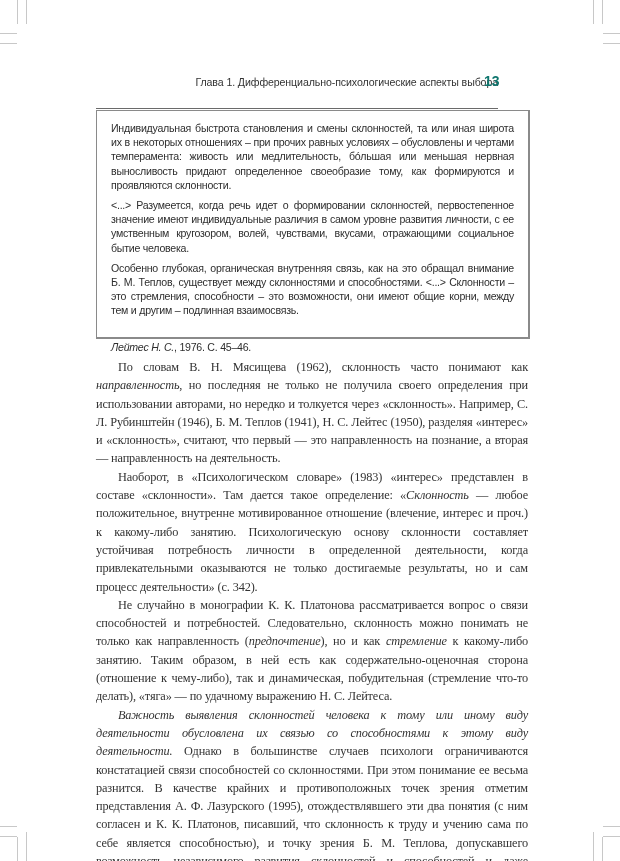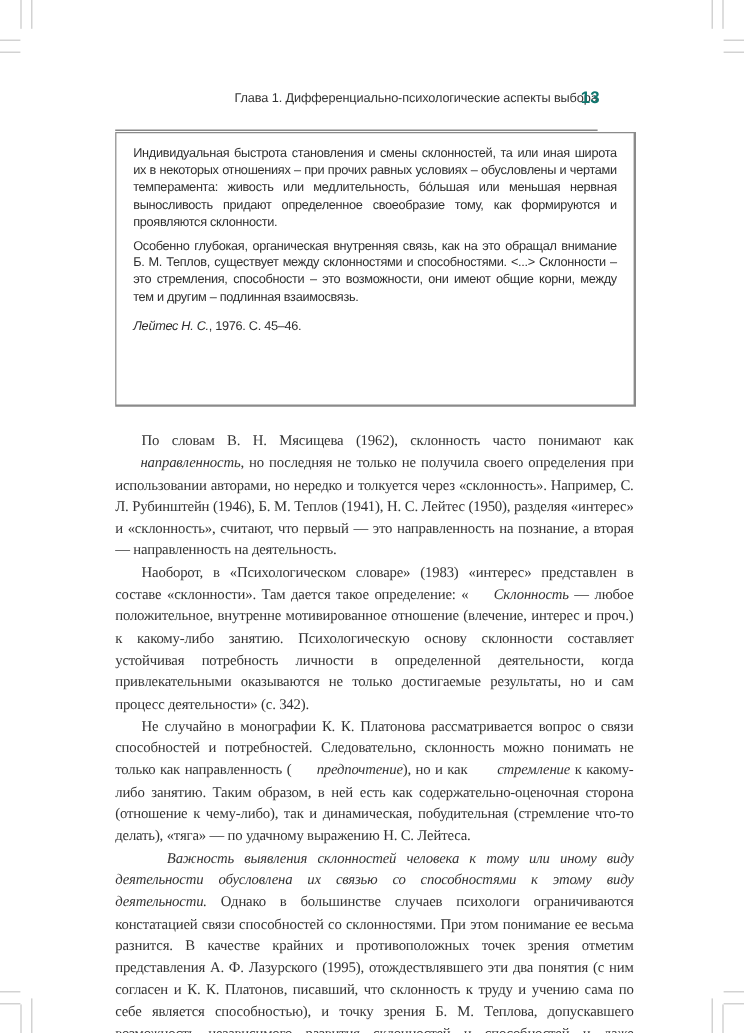--- a/index.html
+++ b/index.html
@@ -16,29 +16,29 @@
     font-family: "Liberation Sans", sans-serif; font-weight: bold; font-size: 14px; color: #0f766e;
   }
   .quote-box {
     position: absolute; left: 96px; top: 110px; width: 403px; height: 208px;
     border: 1px solid #8a8a8a; border-right-width: 2px; border-bottom-width: 2px;
     padding: 10px 14px 8px 14px;
     font-family: "Liberation Sans", sans-serif; font-size: 10.6px; line-height: 14.2px; color: #2e2e2e;
     letter-spacing: -0.25px;
   }
   .quote-box p { margin: 0 0 6px 0; text-align: justify; }
-  .quote-box .src { margin-top: 10px; }
+  .quote-box .src { margin-top: 22px; }
   .quote-box .src i { font-style: italic; }
   .body {
     position: absolute; left: 96px; top: 358px; width: 432px;
     font-family: "Liberation Serif", serif; font-size: 12.3px; line-height: 18.3px; color: #333;
     letter-spacing: -0.15px;
   }
   .body p { margin: 0; text-indent: 22px; text-align: justify; }
-  .body i { font-style: italic; margin-left: 21px; }
+  .body i { font-style: italic; }
 </style>
 </head>
 <body>
 
 <div class="crop" style="left:0;top:33px;width:17px;height:1px;"></div>
 <div class="crop" style="left:17px;top:0;width:1px;height:24px;"></div>
 <div class="crop" style="left:26px;top:0;width:1px;height:24px;"></div>
 <div class="crop" style="left:0;top:43px;width:17px;height:1px;"></div>
 <div class="crop" style="right:0;top:33px;width:17px;height:1px;"></div>
 <div class="crop" style="right:17px;top:0;width:1px;height:24px;"></div>
@@ -53,20 +53,21 @@
 <div class="crop" style="right:17px;top:837px;width:1px;height:24px;"></div>
 <div class="crop" style="right:26px;top:832px;width:1px;height:29px;"></div>
 
 <div class="header">
   <span>Глава 1. Дифференциально-психологические аспекты выбора</span>
 </div>
 <div class="page-num">13</div>
 
 <div class="quote-box">
   <p>Индивидуальная быстрота становления и смены склонностей, та или иная широта их в некоторых отношениях – при прочих равных условиях – обусловлены и чертами темперамента: живость или медлительность, бóльшая или меньшая нервная выносливость придают определенное своеобразие тому, как формируются и проявляются склонности.</p>
+  <p>&lt;...&gt; Разумеется, когда речь идет о формировании склонностей, первостепенное значение имеют индивидуальные различия в самом уровне развития личности, с ее умственным кругозором, волей, чувствами, вкусами, отражающими социальное бытие человека.</p>
   <p>Особенно глубокая, органическая внутренняя связь, как на это обращал внимание Б. М. Теплов, существует между склонностями и способностями. &lt;...&gt; Склонности – это стремления, способности – это возможности, они имеют общие корни, между тем и другим – подлинная взаимосвязь.</p>
   <p class="src"><i>Лейтес Н. С.</i><span>, 1976. С. 45–46.</span></p>
 </div>
 
 <div class="body">
   <p><span>По словам В. Н. Мясищева (1962), склонность часто понимают как </span><i>направленность</i><span>, но последняя не только не получила своего определения при использовании авторами, но нередко и толкуется через «склонность». Например, С. Л. Рубинштейн (1946), Б. М. Теплов (1941), Н. С. Лейтес (1950), разделяя «интерес» и «склонность», считают, что первый — это направленность на познание, а вторая — направленность на деятельность.</span></p>
   <p><span>Наоборот, в «Психологическом словаре» (1983) «интерес» представлен в составе «склонности». Там дается такое определение: «</span><i>Склонность</i><span> — любое положительное, внутренне мотивированное отношение (влечение, интерес и проч.) к какому-либо занятию. Психологическую основу склонности составляет устойчивая потребность личности в определенной деятельности, когда привлекательными оказываются не только достигаемые результаты, но и сам процесс деятельности» (с. 342).</span></p>
   <p><span>Не случайно в монографии К. К. Платонова рассматривается вопрос о связи способностей и потребностей. Следовательно, склонность можно понимать не только как направленность (</span><i>предпочтение</i><span>), но и как </span><i>стремление</i><span> к какому-либо занятию. Таким образом, в ней есть как содержательно-оценочная сторона (отношение к чему-либо), так и динамическая, побудительная (стремление что-то делать), «тяга» — по удачному выражению Н. С. Лейтеса.</span></p>
   <p><i>Важность выявления склонностей человека к тому или иному виду деятельности обусловлена их связью со способностями к этому виду деятельности.</i><span> Однако в большинстве случаев психологи ограничиваются констатацией связи способностей со склонностями. При этом понимание ее весьма разнится. В качестве крайних и противоположных точек зрения отметим представления А. Ф. Лазурского (1995), отождествлявшего эти два понятия (с ним согласен и К. К. Платонов, писавший, что склонность к труду и учению сама по себе является способностью), и точку зрения Б. М. Теплова, допускавшего возможность независимого развития склонностей и способностей и даже противоречия между ними на разных этапах развития.</span></p>
 </div>

